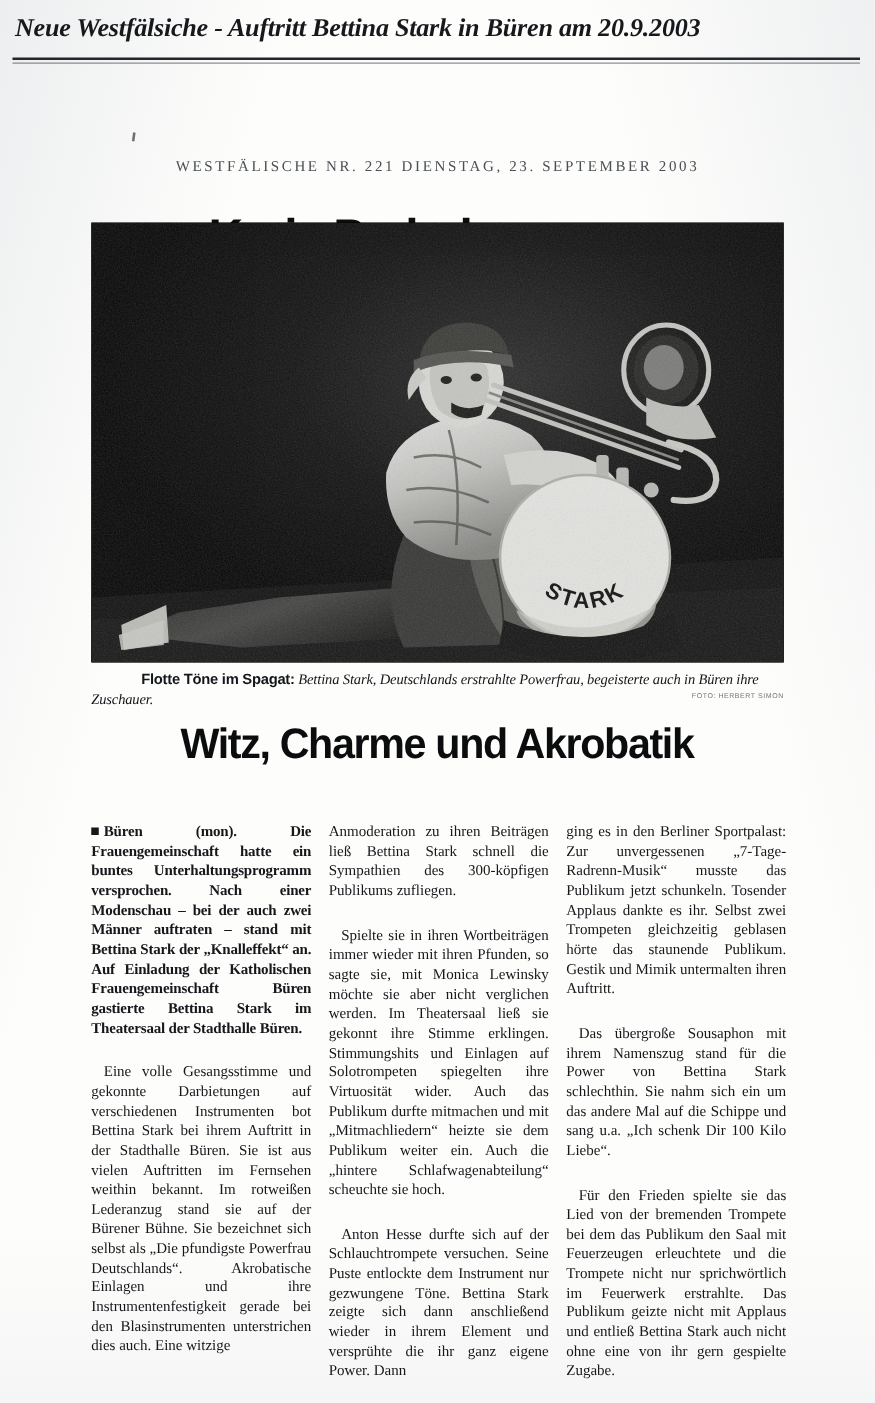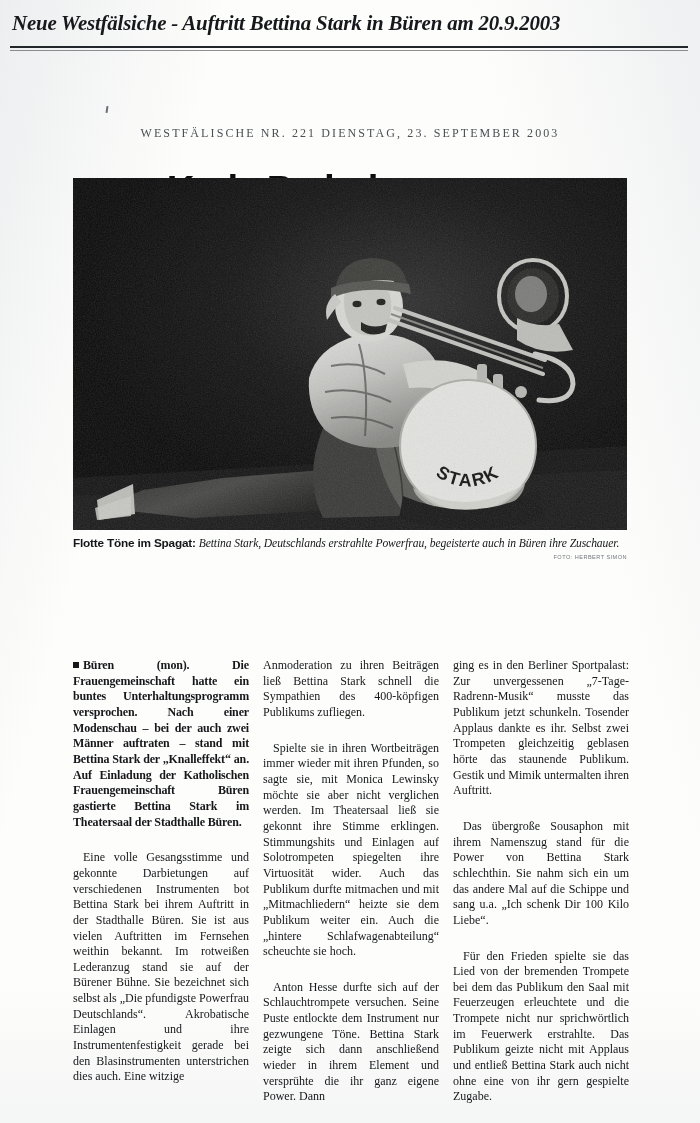--- a/index.html
+++ b/index.html
@@ -139,20 +139,21 @@
     font-size: 11.6px;
     line-height: 1.32;
     color: #13161a;
   }
   .caption-lead {
     font-family: "Liberation Sans", "DejaVu Sans", sans-serif;
     font-weight: 700;
     font-size: 11.8px;
     font-style: normal;
     letter-spacing: -.2px;
+    margin-left: 40px;
   }
   .caption-body {
     font-style: italic;
     font-family: "Liberation Serif", "DejaVu Serif", serif;
     letter-spacing: -.1px;
   }
   .photo-credit {
     position: absolute;
     right: 0;
     top: 18px;
@@ -379,28 +380,29 @@
       <rect x="0" y="0" width="554" height="352" fill="#000" opacity=".06"></rect>
     </svg>
   </div>
 
   <div class="caption">
     <span class="caption-lead">Flotte Töne im Spagat:</span>
     <span class="caption-body">Bettina Stark, Deutschlands erstrahlte Powerfrau, begeisterte auch in Büren ihre Zuschauer.</span>
     <span class="photo-credit">FOTO: HERBERT SIMON</span>
   </div>
 
+  <div class="headline"><span>Witz, Charme und Akrobatik</span></div>
 
   <div class="columns">
     <div class="col">
         <p class="lead first"><span class="dingbat"></span>Büren (mon). Die Frauengemeinschaft hatte ein buntes Unterhaltungsprogramm versprochen. Nach einer Modenschau – bei der auch zwei Männer auftraten – stand mit Bettina Stark der „Knalleffekt“ an. Auf Einladung der Katholischen Frauengemeinschaft Büren gastierte Bettina Stark im Theatersaal der Stadthalle Büren.</p>
         <p>Eine volle Gesangsstimme und gekonnte Darbietungen auf verschiedenen Instrumenten bot Bettina Stark bei ihrem Auftritt in der Stadthalle Büren. Sie ist aus vielen Auftritten im Fernsehen weithin bekannt. Im rotweißen Lederanzug stand sie auf der Bürener Bühne. Sie bezeichnet sich selbst als „Die pfundigste Powerfrau Deutschlands“. Akrobatische Einlagen und ihre Instrumentenfestigkeit gerade bei den Blasinstrumenten unterstrichen dies auch. Eine witzige</p>
       </div>
     <div class="col">
-        <p class="first">Anmoderation zu ihren Beiträgen ließ Bettina Stark schnell die Sympathien des 400-köpfigen Publikums zufliegen.</p>
+        <p class="first">Anmoderation zu ihren Beiträgen ließ Bettina Stark schnell die Sympathien des 300-köpfigen Publikums zufliegen.</p>
         <p>Spielte sie in ihren Wortbeiträgen immer wieder mit ihren Pfunden, so sagte sie, mit Monica Lewinsky möchte sie aber nicht verglichen werden. Im Theatersaal ließ sie gekonnt ihre Stimme erklingen. Stimmungshits und Einlagen auf Solotrompeten spiegelten ihre Virtuosität wider. Auch das Publikum durfte mitmachen und mit „Mitmachliedern“ heizte sie dem Publikum weiter ein. Auch die „hintere Schlafwagenabteilung“ scheuchte sie hoch.</p>
         <p>Anton Hesse durfte sich auf der Schlauchtrompete versuchen. Seine Puste entlockte dem Instrument nur gezwungene Töne. Bettina Stark zeigte sich dann anschließend wieder in ihrem Element und versprühte die ihr ganz eigene Power. Dann</p>
       </div>
     <div class="col">
         <p class="first">ging es in den Berliner Sportpalast: Zur unvergessenen „7-Tage-Radrenn-Musik“ musste das Publikum jetzt schunkeln. Tosender Applaus dankte es ihr. Selbst zwei Trompeten gleichzeitig geblasen hörte das staunende Publikum. Gestik und Mimik untermalten ihren Auftritt.</p>
         <p>Das übergroße Sousaphon mit ihrem Namenszug stand für die Power von Bettina Stark schlechthin. Sie nahm sich ein um das andere Mal auf die Schippe und sang u.a. „Ich schenk Dir 100 Kilo Liebe“.</p>
         <p>Für den Frieden spielte sie das Lied von der bremenden Trompete bei dem das Publikum den Saal mit Feuerzeugen erleuchtete und die Trompete nicht nur sprichwörtlich im Feuerwerk erstrahlte. Das Publikum geizte nicht mit Applaus und entließ Bettina Stark auch nicht ohne eine von ihr gern gespielte Zugabe.</p>
       </div>
   </div>
 

